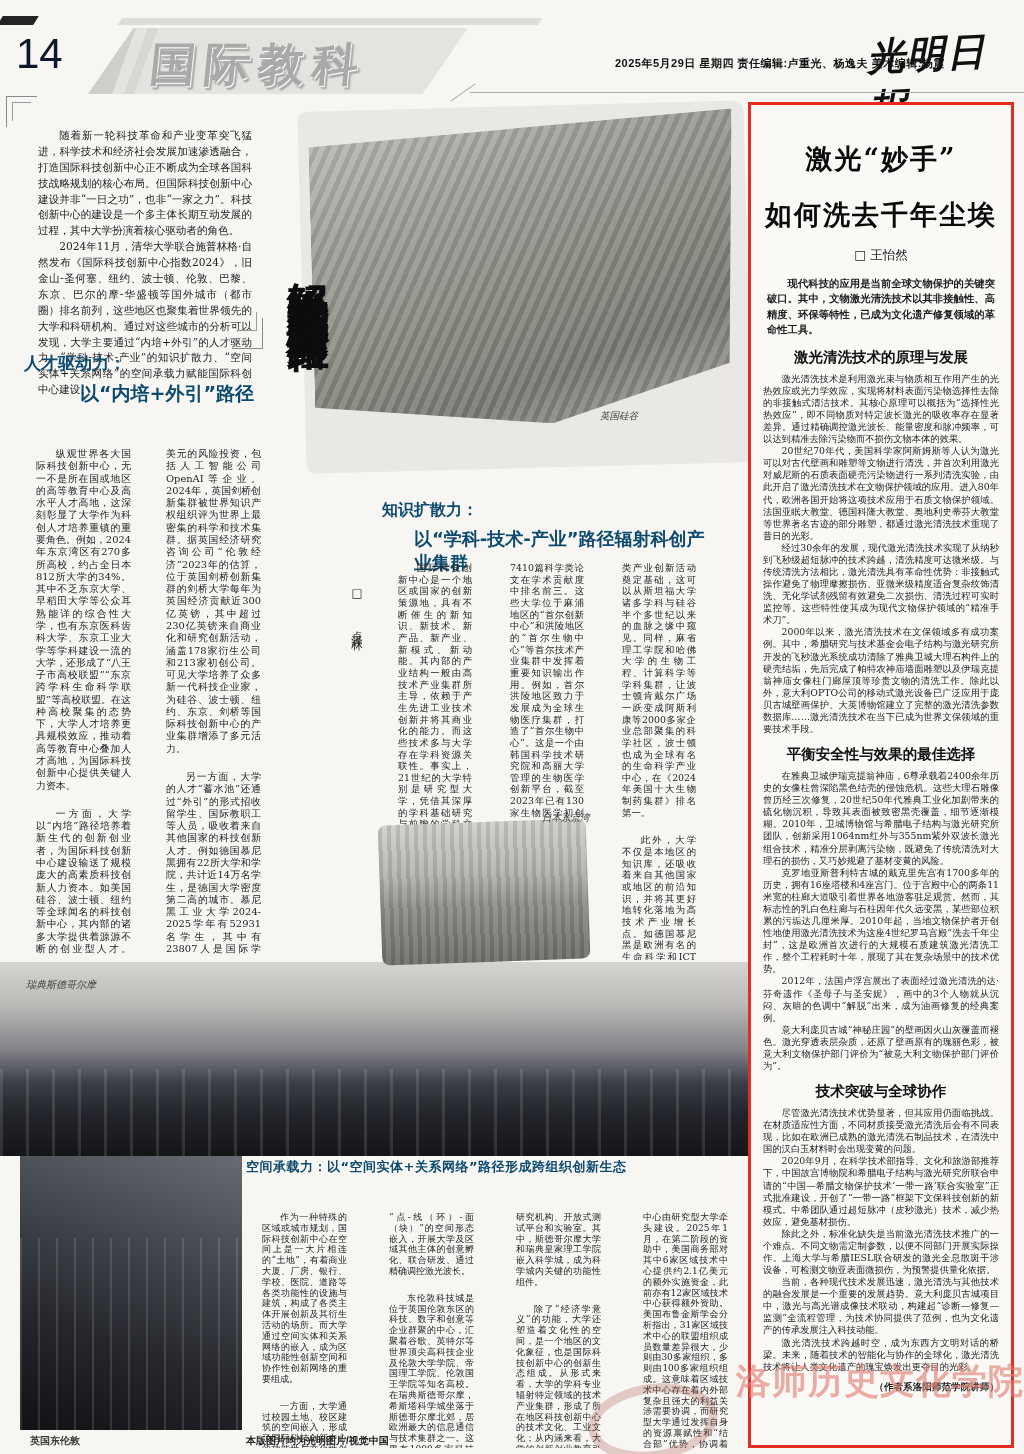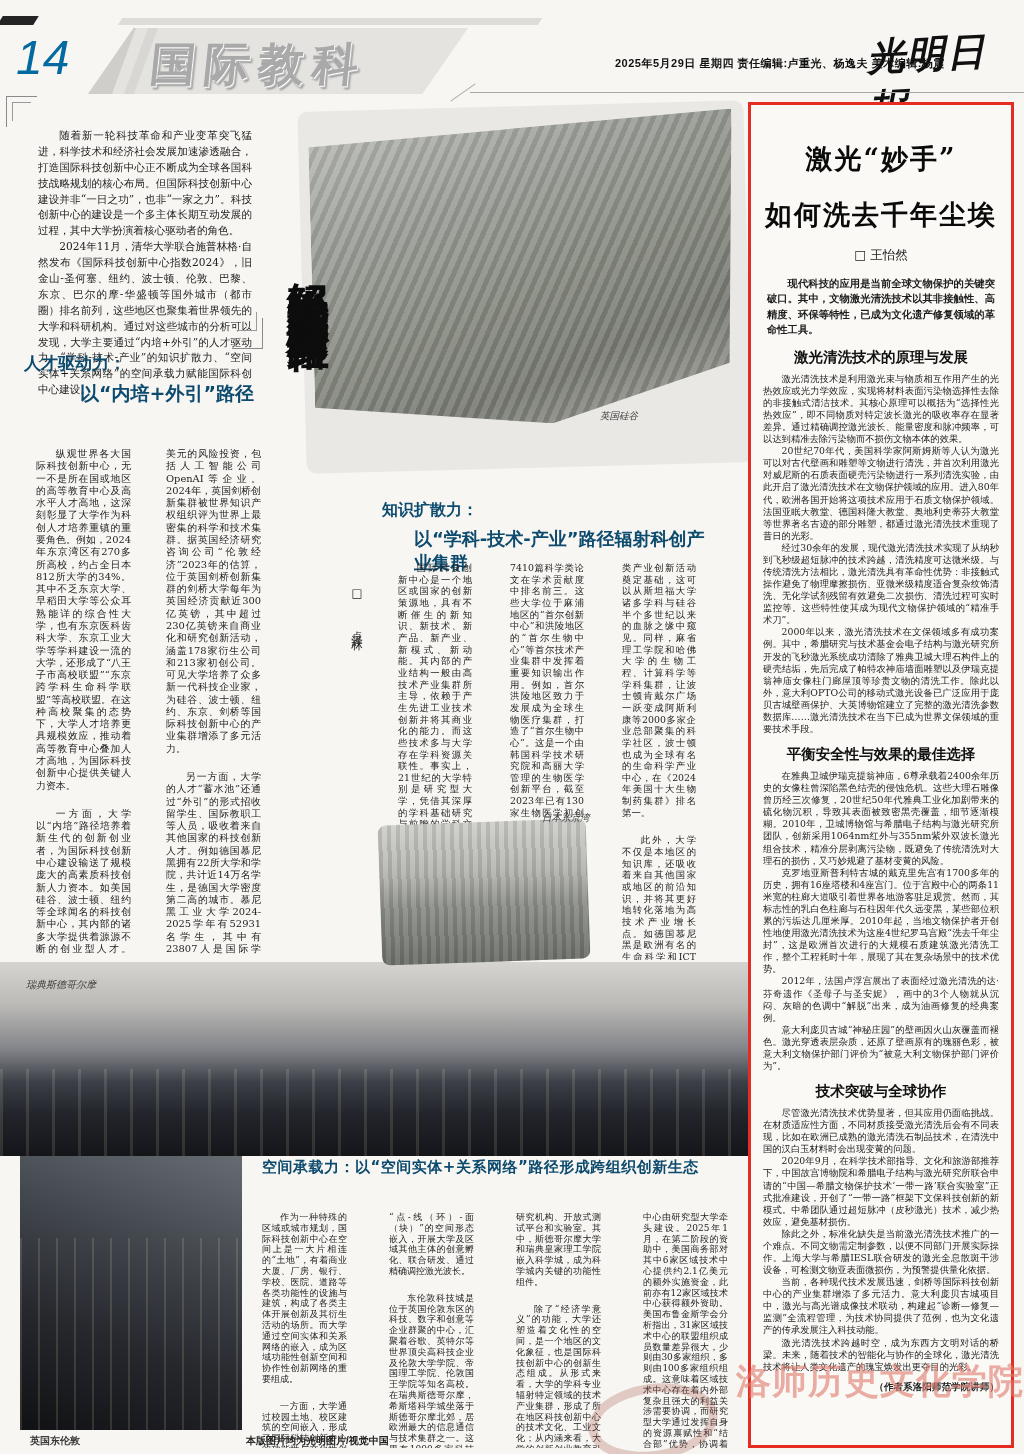--- a/index.html
+++ b/index.html
@@ -1,21 +1,21 @@
 <!DOCTYPE html>
 <html><head>
 <meta charset="utf-8">
 <style>
   html,body{margin:0;padding:0;}
   .page{position:relative;width:1024px;height:1454px;background:#f7f6f3;overflow:hidden;
         font-family:"DejaVu Serif","Liberation Serif",serif;color:#1c1c1c;}
   
   .top-mark{position:absolute;left:0;top:16px;width:36px;height:9px;background:#242424;transform:skewX(-32deg);}
   .top-bar{position:absolute;left:120px;top:18px;width:420px;height:7px;background:#dddcd9;transform:skewX(-32deg);}
-  .page-number{position:absolute;left:16px;top:30px;font-size:48px;color:#0369a1;font-family:"Liberation Sans",sans-serif;font-style:italic;}
+  .page-number{position:absolute;left:16px;top:30px;font-size:42px;color:#0f172a;font-family:"Liberation Sans",sans-serif;}
   .section-band{position:absolute;left:88px;top:28px;width:380px;height:66px;background:#e4e3e0;
         clip-path:polygon(12% 0,100% 0,88% 100%,0 100%);}
   .section-band .stripe1{position:absolute;left:10px;top:0;width:26px;height:100%;background:#cfcecb;transform:skewX(-20deg);}
   .section-band .stripe2{position:absolute;left:48px;top:0;width:10px;height:100%;background:#d8d7d4;transform:skewX(-20deg);}
   .section-title{position:absolute;left:150px;top:34px;font-size:46px;font-weight:bold;letter-spacing:8px;color:#a9a9a9;
         font-family:"DejaVu Sans","Liberation Sans",sans-serif;transform:skewX(-6deg);
         text-shadow:1px 1px 0 #fff,2px 2px 0 #bdbdbd,3px 3px 2px #8f8f8f;}
   .date-line{position:absolute;left:615px;top:56px;font-size:11px;font-weight:bold;color:#111;
         font-family:"Liberation Sans",sans-serif;letter-spacing:.5px;}
   .masthead{position:absolute;left:868px;top:28px;font-size:38px;font-weight:bold;font-style:italic;color:#101010;
@@ -33,21 +33,21 @@
   .corner.br2{left:238px;top:312px;width:18px;height:18px;border-right:1px solid #9a9a9a;border-bottom:1px solid #9a9a9a;}
   
   .h-sans{font-family:"DejaVu Sans","Liberation Sans",sans-serif;font-weight:bold;color:#0c4a6e;}
   .talent-head{position:absolute;left:24px;top:352px;width:252px;}
   .talent-head .l1{font-size:17px;}
   .talent-head .l2{font-size:19px;margin:6px 0 0 56px;}
   .talent-head .l3{font-size:19px;margin:4px 0 0 26px;}
   .know-head{position:absolute;left:382px;top:500px;width:340px;}
   .know-head .l1{font-size:16px;}
   .know-head .l2{font-size:18px;margin:6px 0 0 32px;}
-  .space-head{position:absolute;left:246px;top:1158px;width:500px;font-size:15px;letter-spacing:.5px;margin-left:16px;}
+  .space-head{position:absolute;left:246px;top:1158px;width:500px;font-size:13px;letter-spacing:.5px;}
   
   .col{position:absolute;text-align:justify;overflow:hidden;color:#222;}
   .col p{margin:16px;text-indent:2em;}
   .col p.cont{text-indent:0;}
   .talent-col{width:127px;top:432px;height:524px;font-size:9.9px;line-height:1.24;}
   .know-col{top:546px;width:106px;font-size:9.4px;line-height:1.24;}
   .space-col{top:1196px;width:117px;height:252px;font-size:9px;line-height:1.2;}
   .space-col p.note{font-weight:bold;text-indent:1em;font-family:"Liberation Sans",sans-serif;}
   
   .v-title{position:absolute;left:280px;top:250px;height:722px;writing-mode:vertical-rl;text-orientation:upright;
@@ -206,21 +206,21 @@
       <p>2000年以来，激光清洗技术在文保领域多有成功案例。其中，希腊研究与技术基金会电子结构与激光研究所开发的飞秒激光系统成功清除了雅典卫城大理石构件上的硬壳结垢，先后完成了帕特农神庙墙面雕塑以及伊瑞克提翁神庙女像柱门廊屋顶等珍贵文物的清洗工作。除此以外，意大利OPTO公司的移动式激光设备已广泛应用于庞贝古城壁画保护、大英博物馆建立了完整的激光清洗参数数据库……激光清洗技术在当下已成为世界文保领域的重要技术手段。</p>
       <h3>平衡安全性与效果的最佳选择</h3>
       <p>在雅典卫城伊瑞克提翁神庙，6尊承载着2400余年历史的女像柱曾深陷黑色结壳的侵蚀危机。这些大理石雕像曾历经三次修复，20世纪50年代雅典工业化加剧带来的硫化物沉积，导致其表面被致密黑壳覆盖，细节逐渐模糊。2010年，卫城博物馆与希腊电子结构与激光研究所团队，创新采用1064nm红外与355nm紫外双波长激光组合技术，精准分层剥离污染物，既避免了传统清洗对大理石的损伤，又巧妙规避了基材变黄的风险。</p>
       <p>克罗地亚斯普利特古城的戴克里先宫有1700多年的历史，拥有16座塔楼和4座宫门。位于宫殿中心的两条11米宽的柱廊大道吸引着世界各地游客驻足观赏。然而，其标志性的乳白色柱廊与石柱因年代久远变黑，某些部位积累的污垢达几厘米厚。2010年起，当地文物保护者开创性地使用激光清洗技术为这座4世纪罗马宫殿“洗去千年尘封”，这是欧洲首次进行的大规模石质建筑激光清洗工作，整个工程耗时十年，展现了其在复杂场景中的技术优势。</p>
       <p>2012年，法国卢浮宫展出了表面经过激光清洗的达·芬奇遗作《圣母子与圣安妮》，画中的3个人物就从沉闷、灰暗的色调中“解脱”出来，成为油画修复的经典案例。</p>
       <p>意大利庞贝古城“神秘庄园”的壁画因火山灰覆盖而褪色。激光穿透表层杂质，还原了壁画原有的瑰丽色彩，被意大利文物保护部门评价为“被意大利文物保护部门评价为”。</p>
       <h3>技术突破与全球协作</h3>
       <p>尽管激光清洗技术优势显著，但其应用仍面临挑战。在材质适应性方面，不同材质接受激光清洗后会有不同表现，比如在欧洲已成熟的激光清洗石制品技术，在清洗中国的汉白玉材料时会出现变黄的问题。</p>
       <p>2020年9月，在科学技术部指导、文化和旅游部推荐下，中国故宫博物院和希腊电子结构与激光研究所联合申请的“中国—希腊文物保护技术‘一带一路’联合实验室”正式批准建设，开创了“一带一路”框架下文保科技创新的新模式。中希团队通过超短脉冲（皮秒激光）技术，减少热效应，避免基材损伤。</p>
       <p>除此之外，标准化缺失是当前激光清洗技术推广的一个难点。不同文物需定制参数，以便不同部门开展实际操作。上海大学与希腊IESL联合研发的激光全息散斑干涉设备，可检测文物亚表面微损伤，为预警提供量化依据。</p>
-      <p>当前，各种现代技术发展迅速，剑桥等国际科技创新中心的产业集群增添了多元活力。意大利庞贝古城项目中，激光与高光谱成像技术联动，构建起“诊断—修复—监测”全流程管理，为技术协同提供了范例，也为文化遗产的传承发展注入科技动能。</p>
+      <p>当前，各种现代技术发展迅速，激光清洗与其他技术的融合发展是一个重要的发展趋势。意大利庞贝古城项目中，激光与高光谱成像技术联动，构建起“诊断—修复—监测”全流程管理，为技术协同提供了范例，也为文化遗产的传承发展注入科技动能。</p>
       <p>激光清洗技术跨越时空，成为东西方文明对话的桥梁。未来，随着技术的智能化与协作的全球化，激光清洗技术将让人类文化遗产的瑰宝焕发出更夺目的光彩。</p>
     </div>
     <div class="laser-note">（作者系洛阳师范学院讲师）</div>
   </div>
 
   <div class="stamp"></div>
   <div class="watermark">洛师历史文化学院</div>
 
 </div>
 

